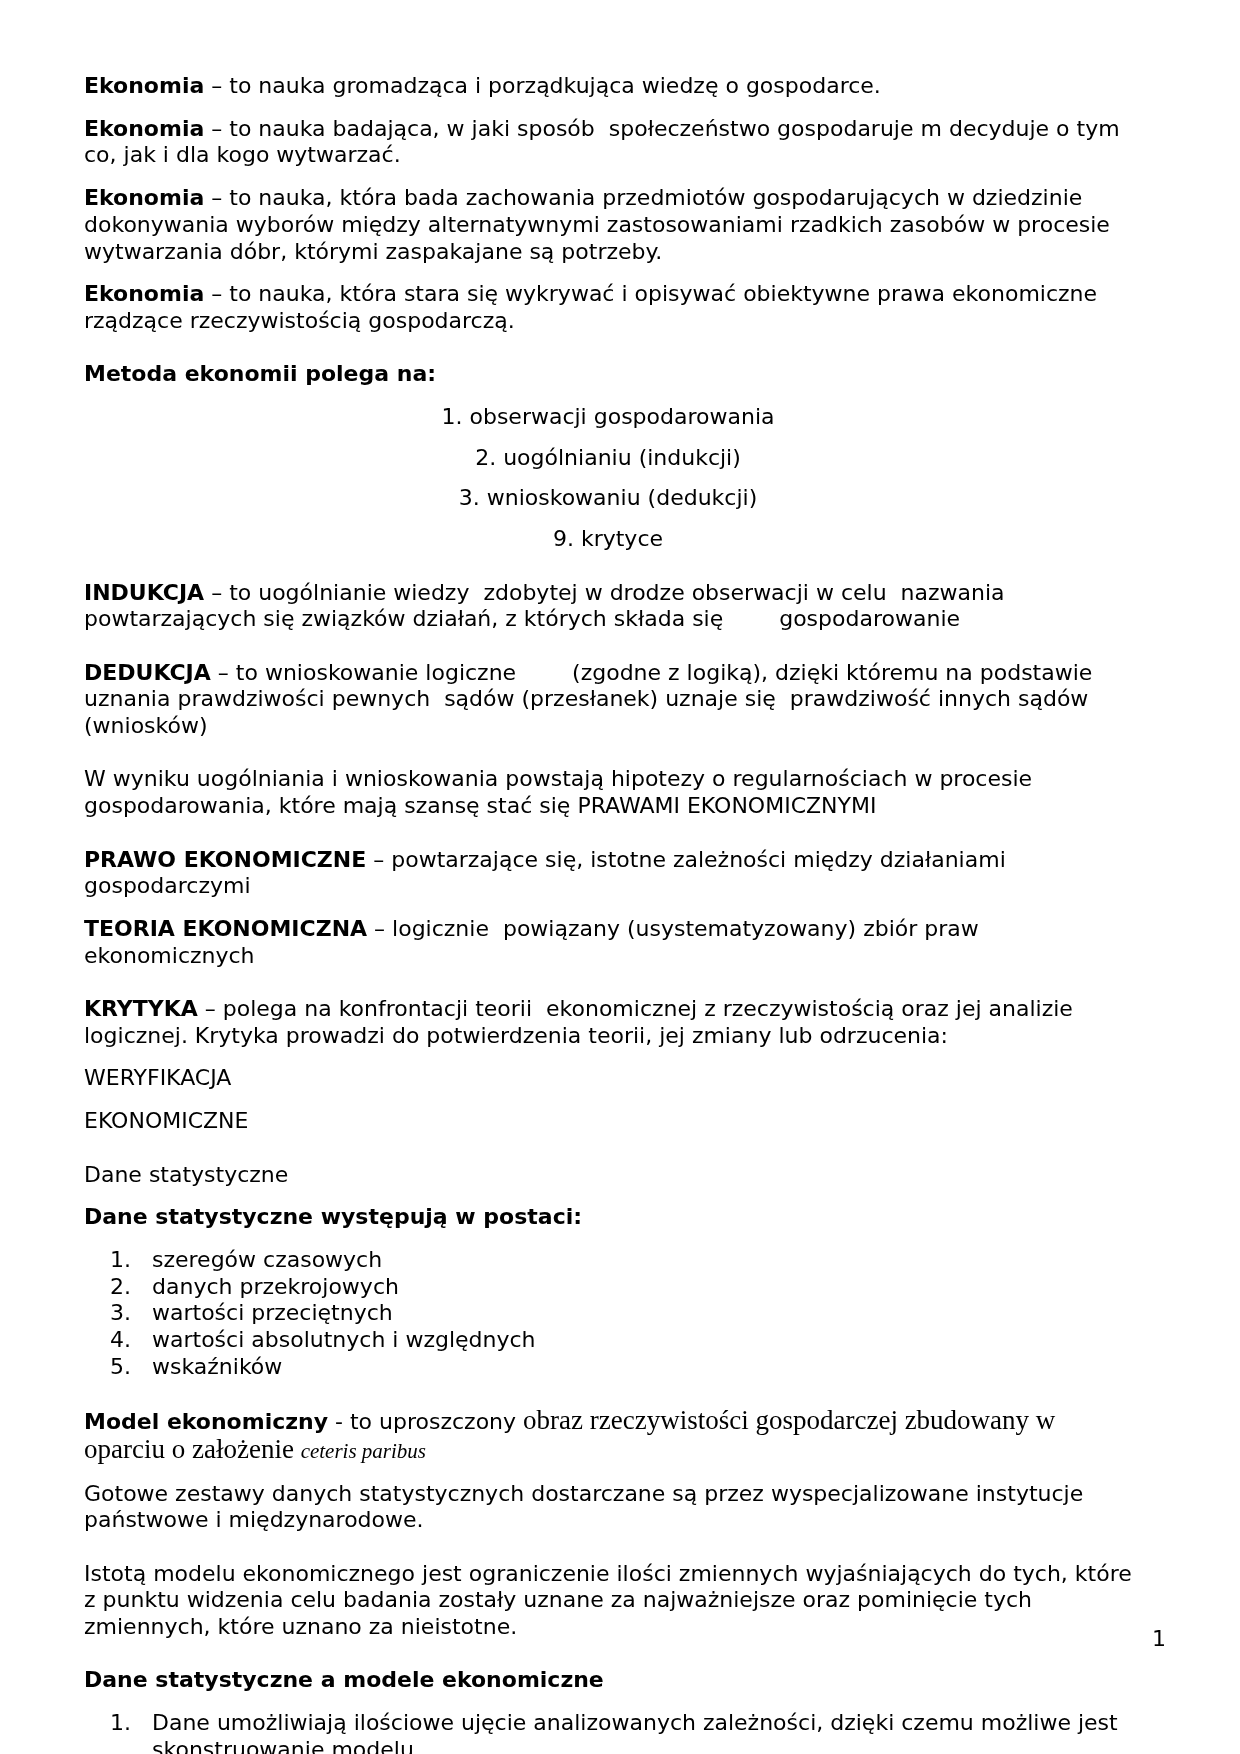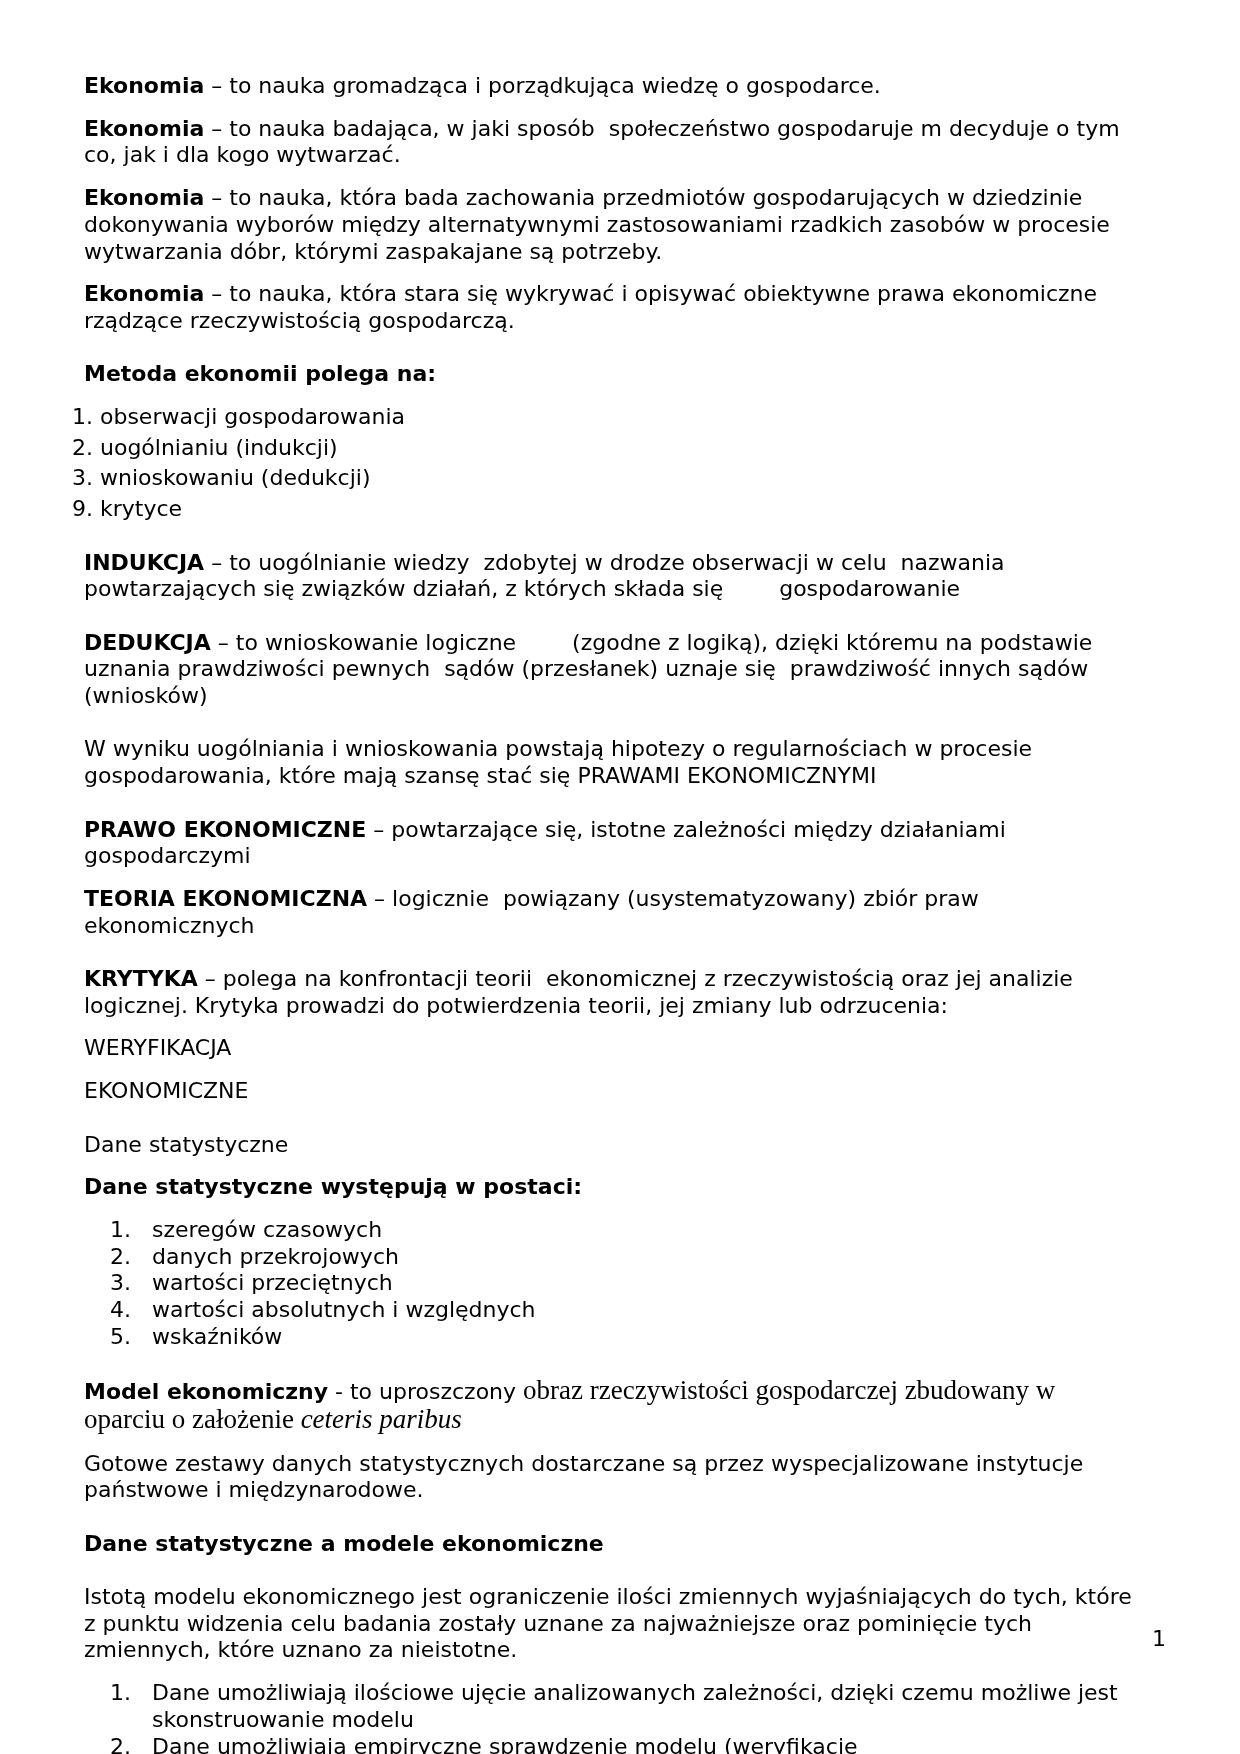--- a/index.html
+++ b/index.html
@@ -21,25 +21,25 @@
   }
   p { margin: 16px; white-space: pre-wrap; }
   .gap { margin-top: 26.7px; }
   b { font-weight: bold; }
   .serif {
     font-family: "Liberation Serif", serif;
     font-size: 27px;
   }
   .serif-italic {
     font-family: "Liberation Serif", serif;
-    font-size: 27px;
+    font-size: 21px;
     font-style: italic;
   }
   
-  .flush-list p { margin: 4px; }
+  .flush-list p { margin: 14px; text-align: center; }
   
   .nlist .row { display: flex; padding-left: 42px; }
   .nlist .num { flex: 0 0 42px; }
   .nlist .txt { flex: 1 1 auto; white-space: pre-wrap; }
   .pageno {
     position: absolute;
     top: 1626px;
     right: 74px;
     font-size: 22px;
   }
@@ -106,23 +106,23 @@
     <div class="row">
       <span class="num">5.</span>
       <span class="txt">wskaźników</span>
     </div>
   </div>
 
   <p class="gap"><b>Model ekonomiczny</b><span> - to uproszczony </span><span class="serif">obraz rzeczywistości gospodarczej zbudowany w oparciu o założenie </span><span class="serif-italic">ceteris paribus</span></p>
 
   <p>Gotowe zestawy danych statystycznych dostarczane są przez wyspecjalizowane instytucje państwowe i międzynarodowe.</p>
 
+  <p class="gap">Istotą modelu ekonomicznego jest ograniczenie ilości zmiennych wyjaśniających do tych, które z punktu widzenia celu badania zostały uznane za najważniejsze oraz pominięcie tych zmiennych, które uznano za nieistotne.</p>
+
   <p class="gap"><b>Dane statystyczne a modele ekonomiczne</b></p>
-
-  <p class="gap">Istotą modelu ekonomicznego jest ograniczenie ilości zmiennych wyjaśniających do tych, które z punktu widzenia celu badania zostały uznane za najważniejsze oraz pominięcie tych zmiennych, które uznano za nieistotne.</p>
 
   <div class="nlist">
     <div class="row">
       <span class="num">1.</span>
       <span class="txt">Dane umożliwiają ilościowe ujęcie analizowanych zależności, dzięki czemu możliwe jest skonstruowanie modelu</span>
     </div>
     <div class="row">
       <span class="num">2.</span>
       <span class="txt">Dane umożliwiają empiryczne sprawdzenie modelu (weryfikację</span>
     </div>

